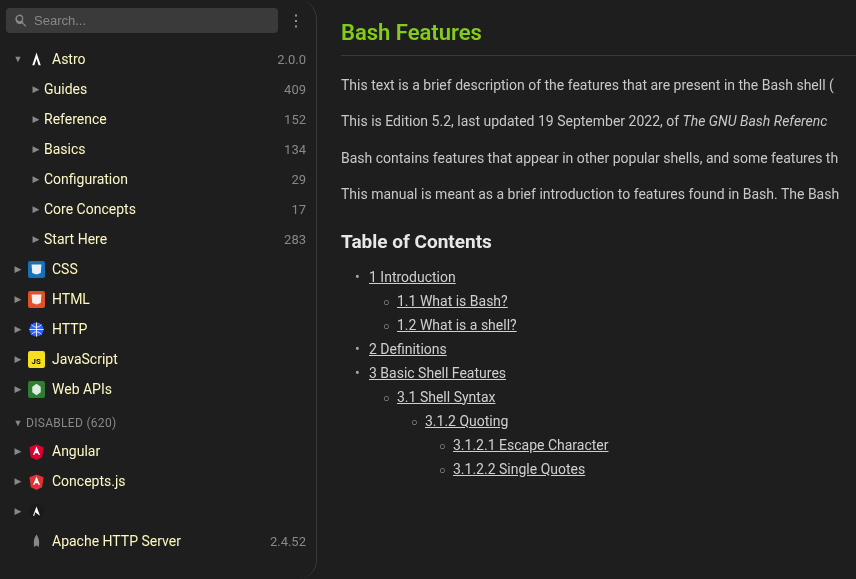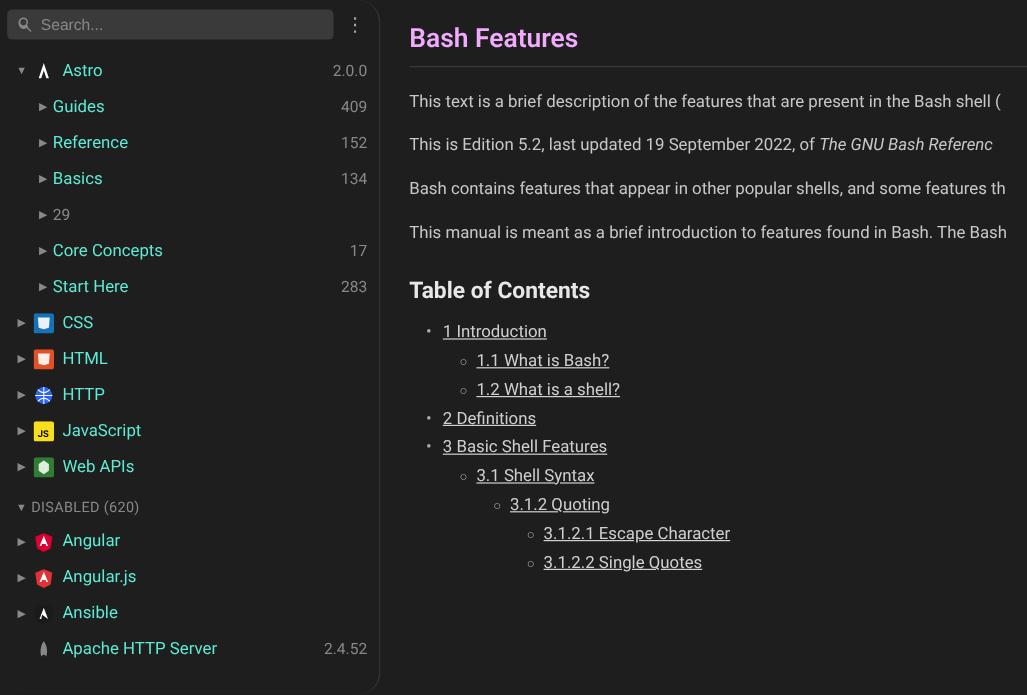--- a/index.html
+++ b/index.html
@@ -85,40 +85,40 @@
     .icon-wrap {
       width: 20px;
       height: 20px;
       display: inline-flex;
       align-items: center;
       justify-content: center;
       margin-right: 6px;
       flex-shrink: 0;
     }
     .icon-wrap svg { width: 17px; height: 17px; }
-    .item-label { flex: 1; color: #5eead4; }
+    .item-label { flex: 1; color: #fef9c3; }
     .item-count { color: #888; font-size: 13px; }
     .section-header {
       display: flex;
       align-items: center;
       padding: 6px 10px 6px 0;
       font-size: 12px;
       color: #888;
       letter-spacing: 0.3px;
       cursor: pointer;
     }
     .content {
       flex: 1;
       padding: 20px 0 20px 24px;
       overflow: hidden;
     }
     .content h1 {
       font-size: 22px;
       font-weight: 600;
-      color: #f0abfc;
+      color: #84cc16;
       padding-bottom: 10px;
       border-bottom: 1px solid #3a3a3a;
       margin-bottom: 18px;
     }
     .content p {
       font-size: 14px;
       line-height: 1.6;
       color: #c8c8c8;
       margin-bottom: 14px;
       white-space: nowrap;
@@ -200,20 +200,21 @@
     <span class="item-label">Reference</span>
     <span class="item-count">152</span>
         </div>
         <div class="tree-item" style="padding-left: 28px;">
           <span class="chev">▶</span>
     <span class="item-label">Basics</span>
     <span class="item-count">134</span>
         </div>
         <div class="tree-item" style="padding-left: 28px;">
           <span class="chev">▶</span>
+    <span class="item-label">Configuration</span>
     <span class="item-count">29</span>
         </div>
         <div class="tree-item" style="padding-left: 28px;">
           <span class="chev">▶</span>
     <span class="item-label">Core Concepts</span>
     <span class="item-count">17</span>
         </div>
         <div class="tree-item" style="padding-left: 28px;">
           <span class="chev">▶</span>
     <span class="item-label">Start Here</span>
@@ -291,32 +292,31 @@
     <span class="item-count"></span>
         </div>
         <div class="tree-item" style="padding-left: 10px;">
           <span class="chev">▶</span>
     <span class="icon-wrap">
             <svg viewBox="0 0 24 24">
               <path fill="#E23237" d="M12 2l10 4-2 14-8 4-8-4L2 6z"></path>
               <path fill="#fff" d="M12 5l5 12h-2l-1-2.5h-4L9 17H7z M12 8.5l1.3 3.5h-2.6z"></path>
             </svg>
           </span>
-    <span class="item-label">Angular.js</span>
+    <span class="item-label">Concepts.js</span>
     <span class="item-count"></span>
         </div>
         <div class="tree-item" style="padding-left: 10px;">
           <span class="chev">▶</span>
     <span class="icon-wrap">
             <svg viewBox="0 0 24 24">
               <circle cx="12" cy="12" r="11" fill="#1A1A1A"></circle>
               <path fill="#fff" d="M12 5l5 13-7-5-1 5h-2z"></path>
             </svg>
           </span>
-    <span class="item-label">Ansible</span>
     <span class="item-count"></span>
         </div>
         <div class="tree-item" style="padding-left: 10px;">
           <span class="chev"></span>
     <span class="icon-wrap">
             <svg viewBox="0 0 24 24">
               <path fill="#888" d="M12 2c-3 4-5 10-3 18 2-3 4-3 6 0 2-8 0-14-3-18z"></path>
             </svg>
           </span>
     <span class="item-label">Apache HTTP Server</span>

